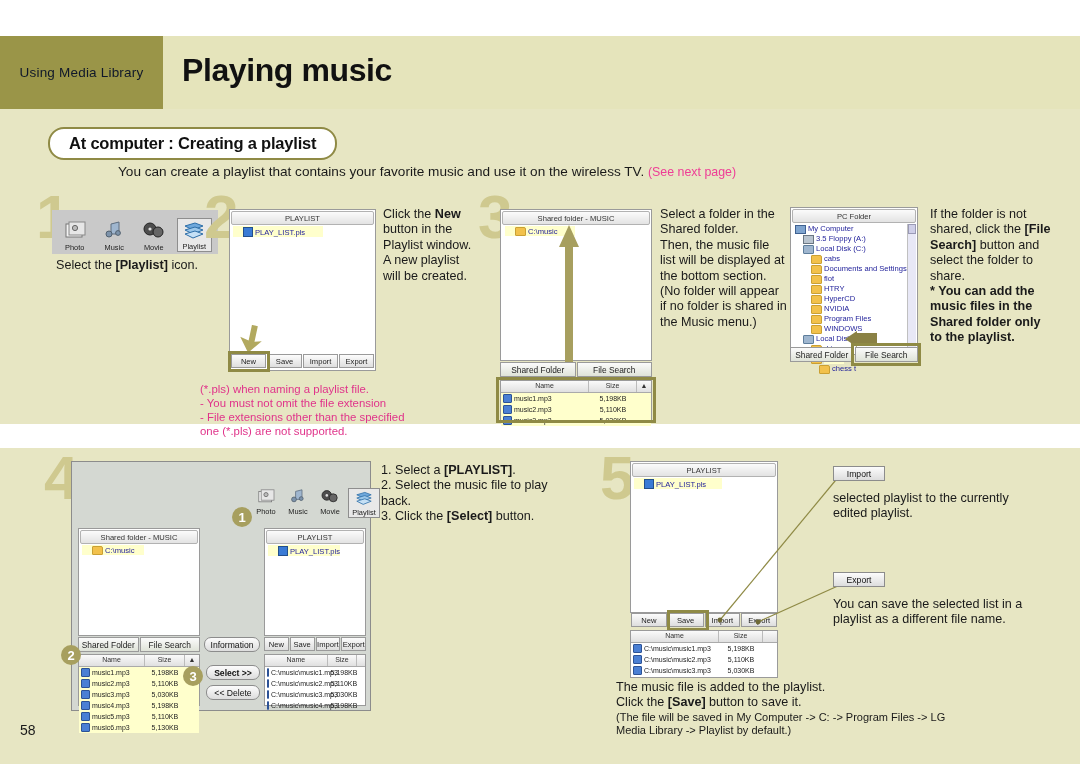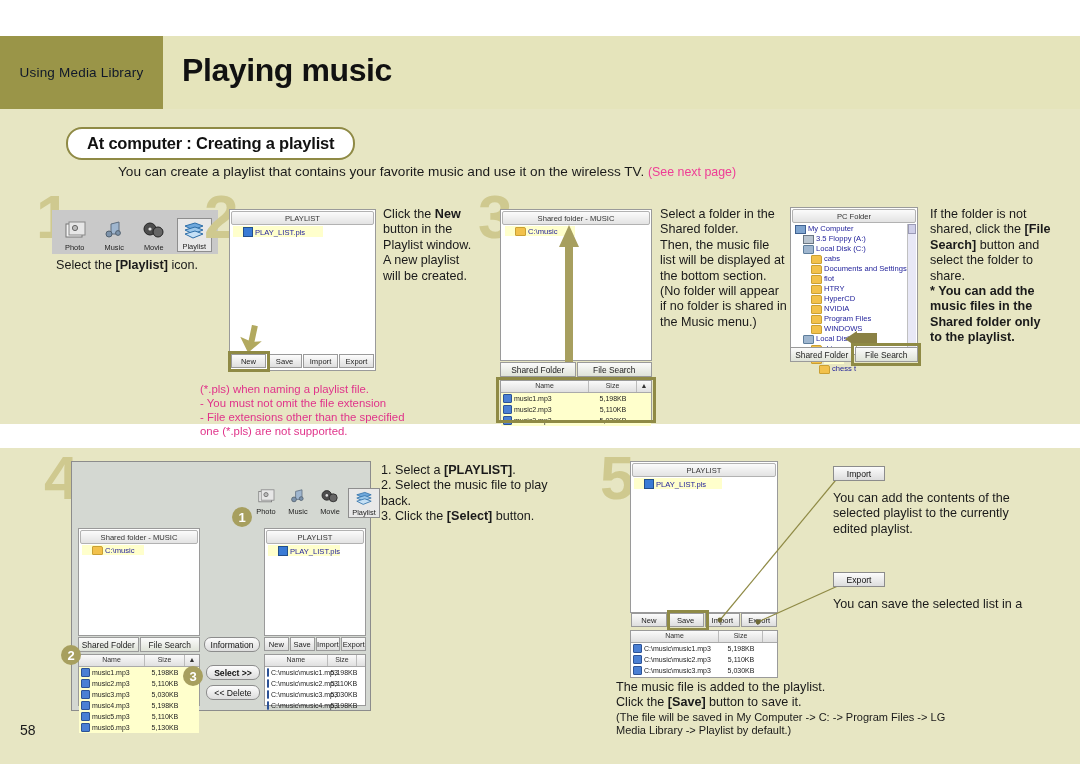--- a/index.html
+++ b/index.html
@@ -15,21 +15,21 @@
   .white-band2{position:absolute;left:0;top:424px;width:1080px;height:24px;background:#ffffff;}
 
   
   #header{position:absolute;left:0;top:36px;width:1080px;height:73px;background:#e5e4bb;}
   #header-tab{position:absolute;left:0;top:0;width:163px;height:73px;background:#9a9548;
     display:flex;align-items:center;justify-content:center;}
   #header-tab span{color:#0f172a;font-size:13.5px;letter-spacing:.2px;}
   #header-title{position:absolute;left:182px;top:16px;font-size:32px;font-weight:bold;color:#111;letter-spacing:-.4px;}
 
   
-  #section-pill{position:absolute;left:66px;top:127px;height:29px;padding:0 19px;
+  #section-pill{position:absolute;left:48px;top:127px;height:29px;padding:0 19px;
     border:2.4px solid #8f8a45;border-radius:16px;background:#ffffff;
     display:flex;align-items:center;}
   #section-pill span{font-size:16.5px;font-weight:bold;color:#111;letter-spacing:-.2px;}
 
   
   #intro{position:absolute;left:118px;top:164px;font-size:13.6px;color:#1a1a1a;}
   #intro .pink{color:#ee3d96;font-size:12.4px;}
 
   
   .stepnum{position:absolute;font-family:"Liberation Sans",sans-serif;font-weight:bold;
@@ -560,28 +560,28 @@
 
 <svg style="position:absolute;left:700px;top:470px;pointer-events:none;" width="150" height="160">
   <line x1="140" y1="5" x2="20" y2="150" stroke="#8f8a45" stroke-width="1.2"></line>
   <line x1="140" y1="115" x2="58" y2="152" stroke="#8f8a45" stroke-width="1.2"></line>
   <circle cx="20" cy="150" r="2.4" fill="#6f6a35"></circle>
   <circle cx="58" cy="152" r="2.4" fill="#6f6a35"></circle>
 </svg>
 
 <div class="callout-btn" style="left:833px;top:466px;width:52px;">Import</div>
 <div class="txt" style="left:833px;top:491px;width:240px;">
-  <div>You can add the contents of the</div>
   <div>selected playlist to the currently</div>
   <div>edited playlist.</div>
 </div>
 
 <div class="callout-btn" style="left:833px;top:572px;width:52px;">Export</div>
 <div class="txt" style="left:833px;top:597px;width:240px;">
   <div>You can save the selected list in a</div>
+  <div>playlist as a different file name.</div>
 </div>
 
 <div class="txt" style="left:616px;top:680px;width:440px;">
   <div>The music file is added to the playlist.</div>
   <div>Click the <b>[Save]</b> button to save it.</div>
   <div style="font-size:11px;line-height:13px;">(The file will be saved in My Computer -&gt; C: -&gt; Program Files -&gt; LG</div>
   <div style="font-size:11px;line-height:13px;">Media Library -&gt; Playlist by default.)</div>
 </div>
 
 <div id="pagenum">58</div>

